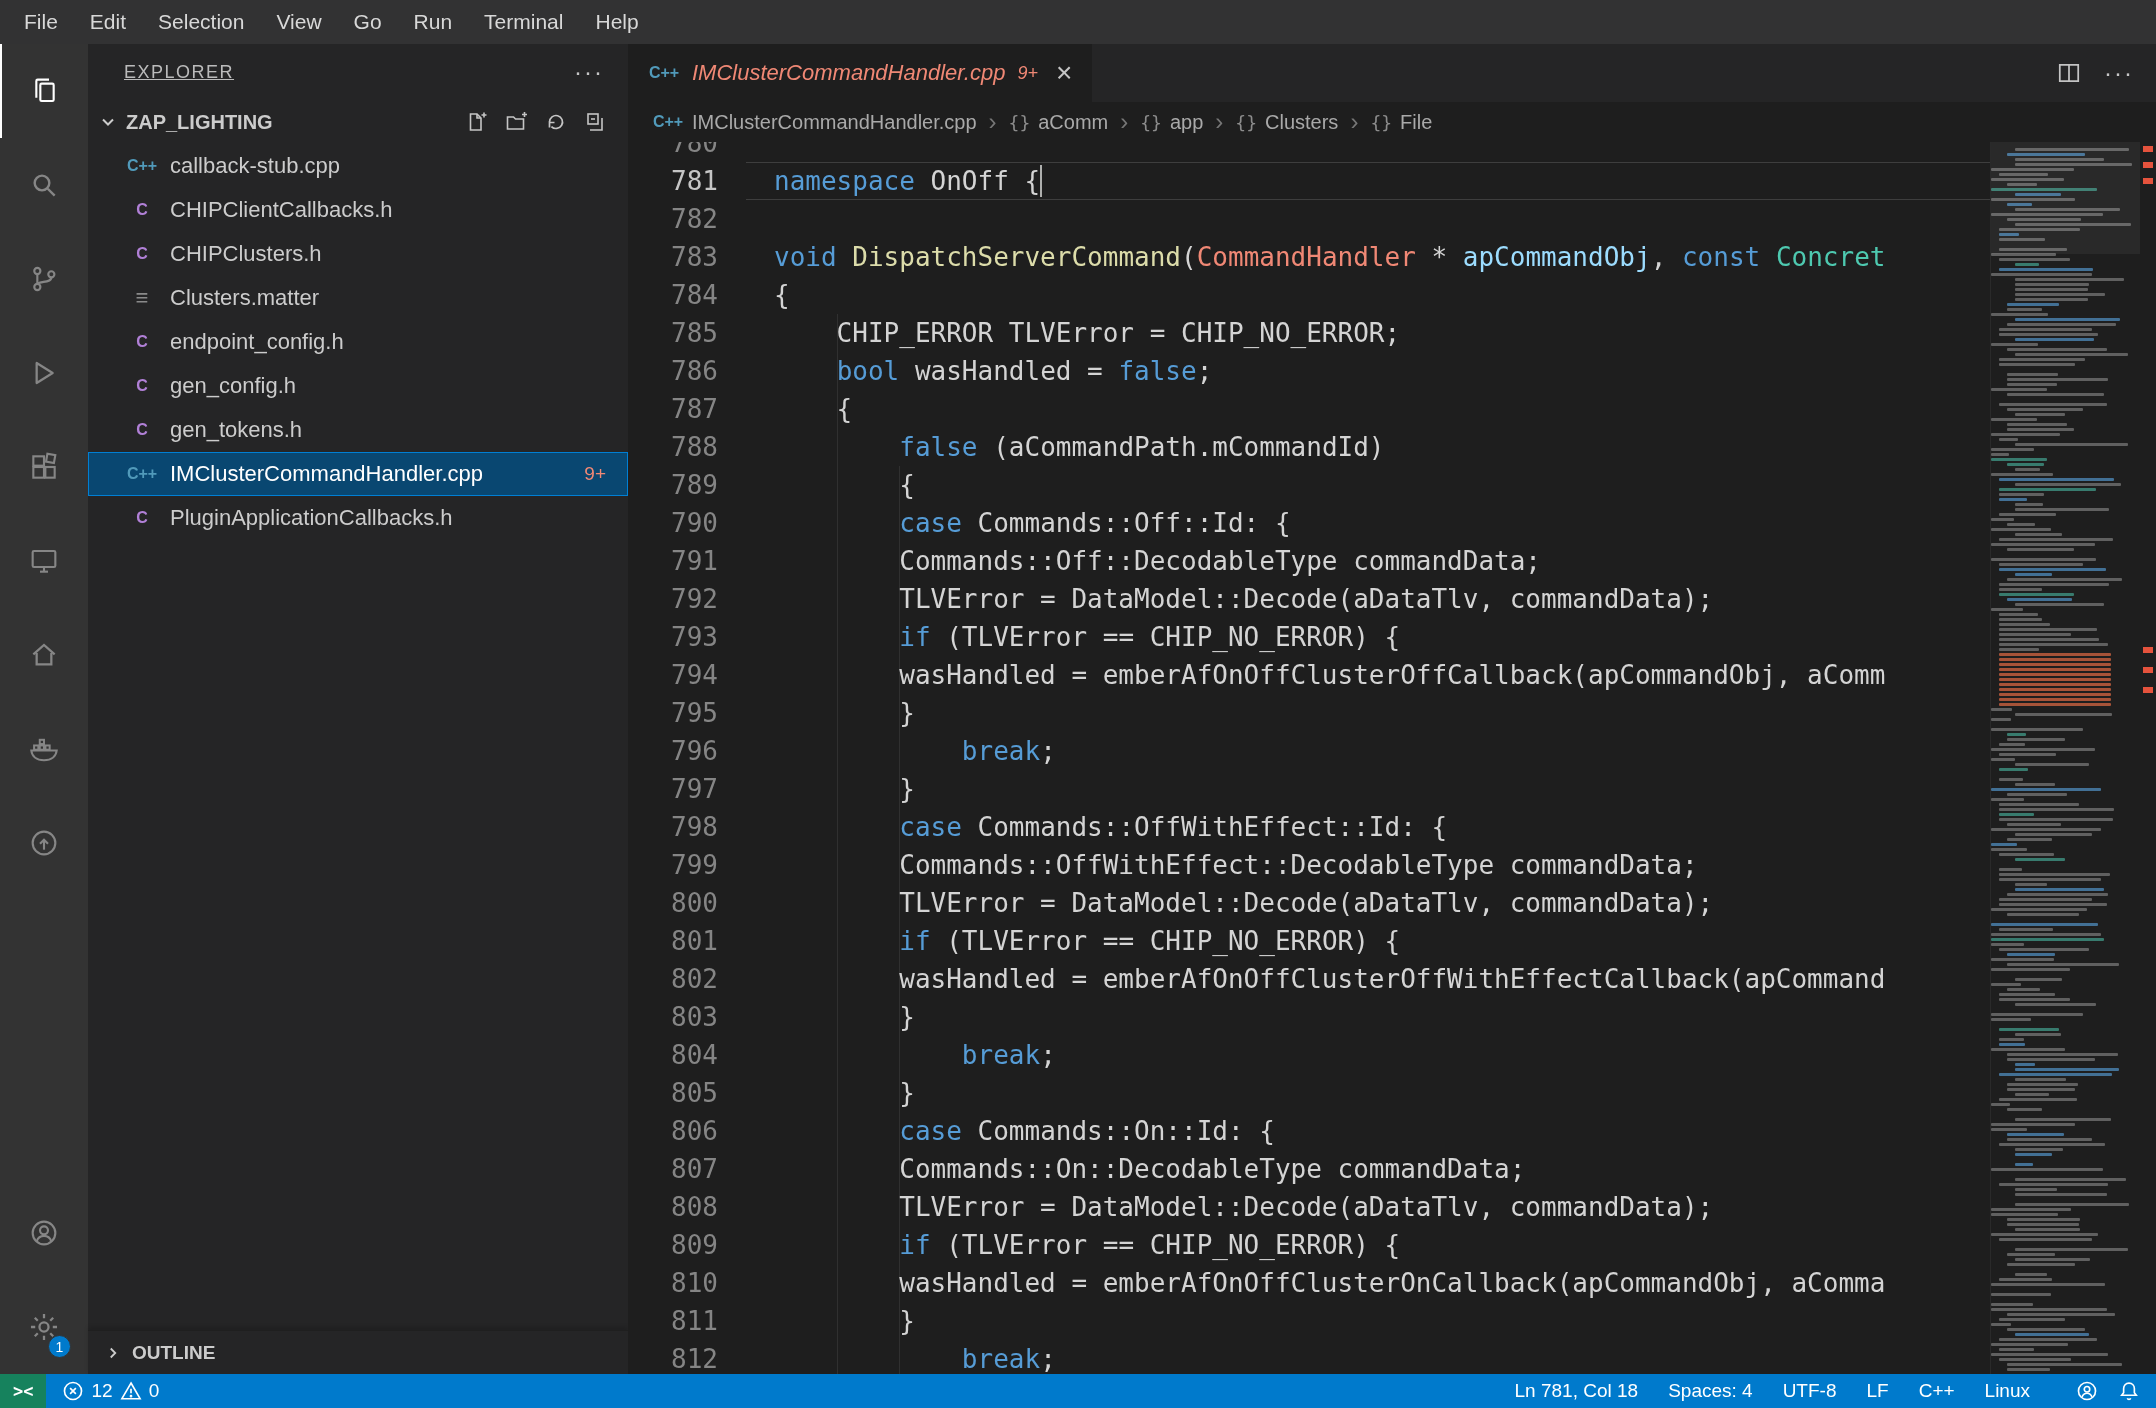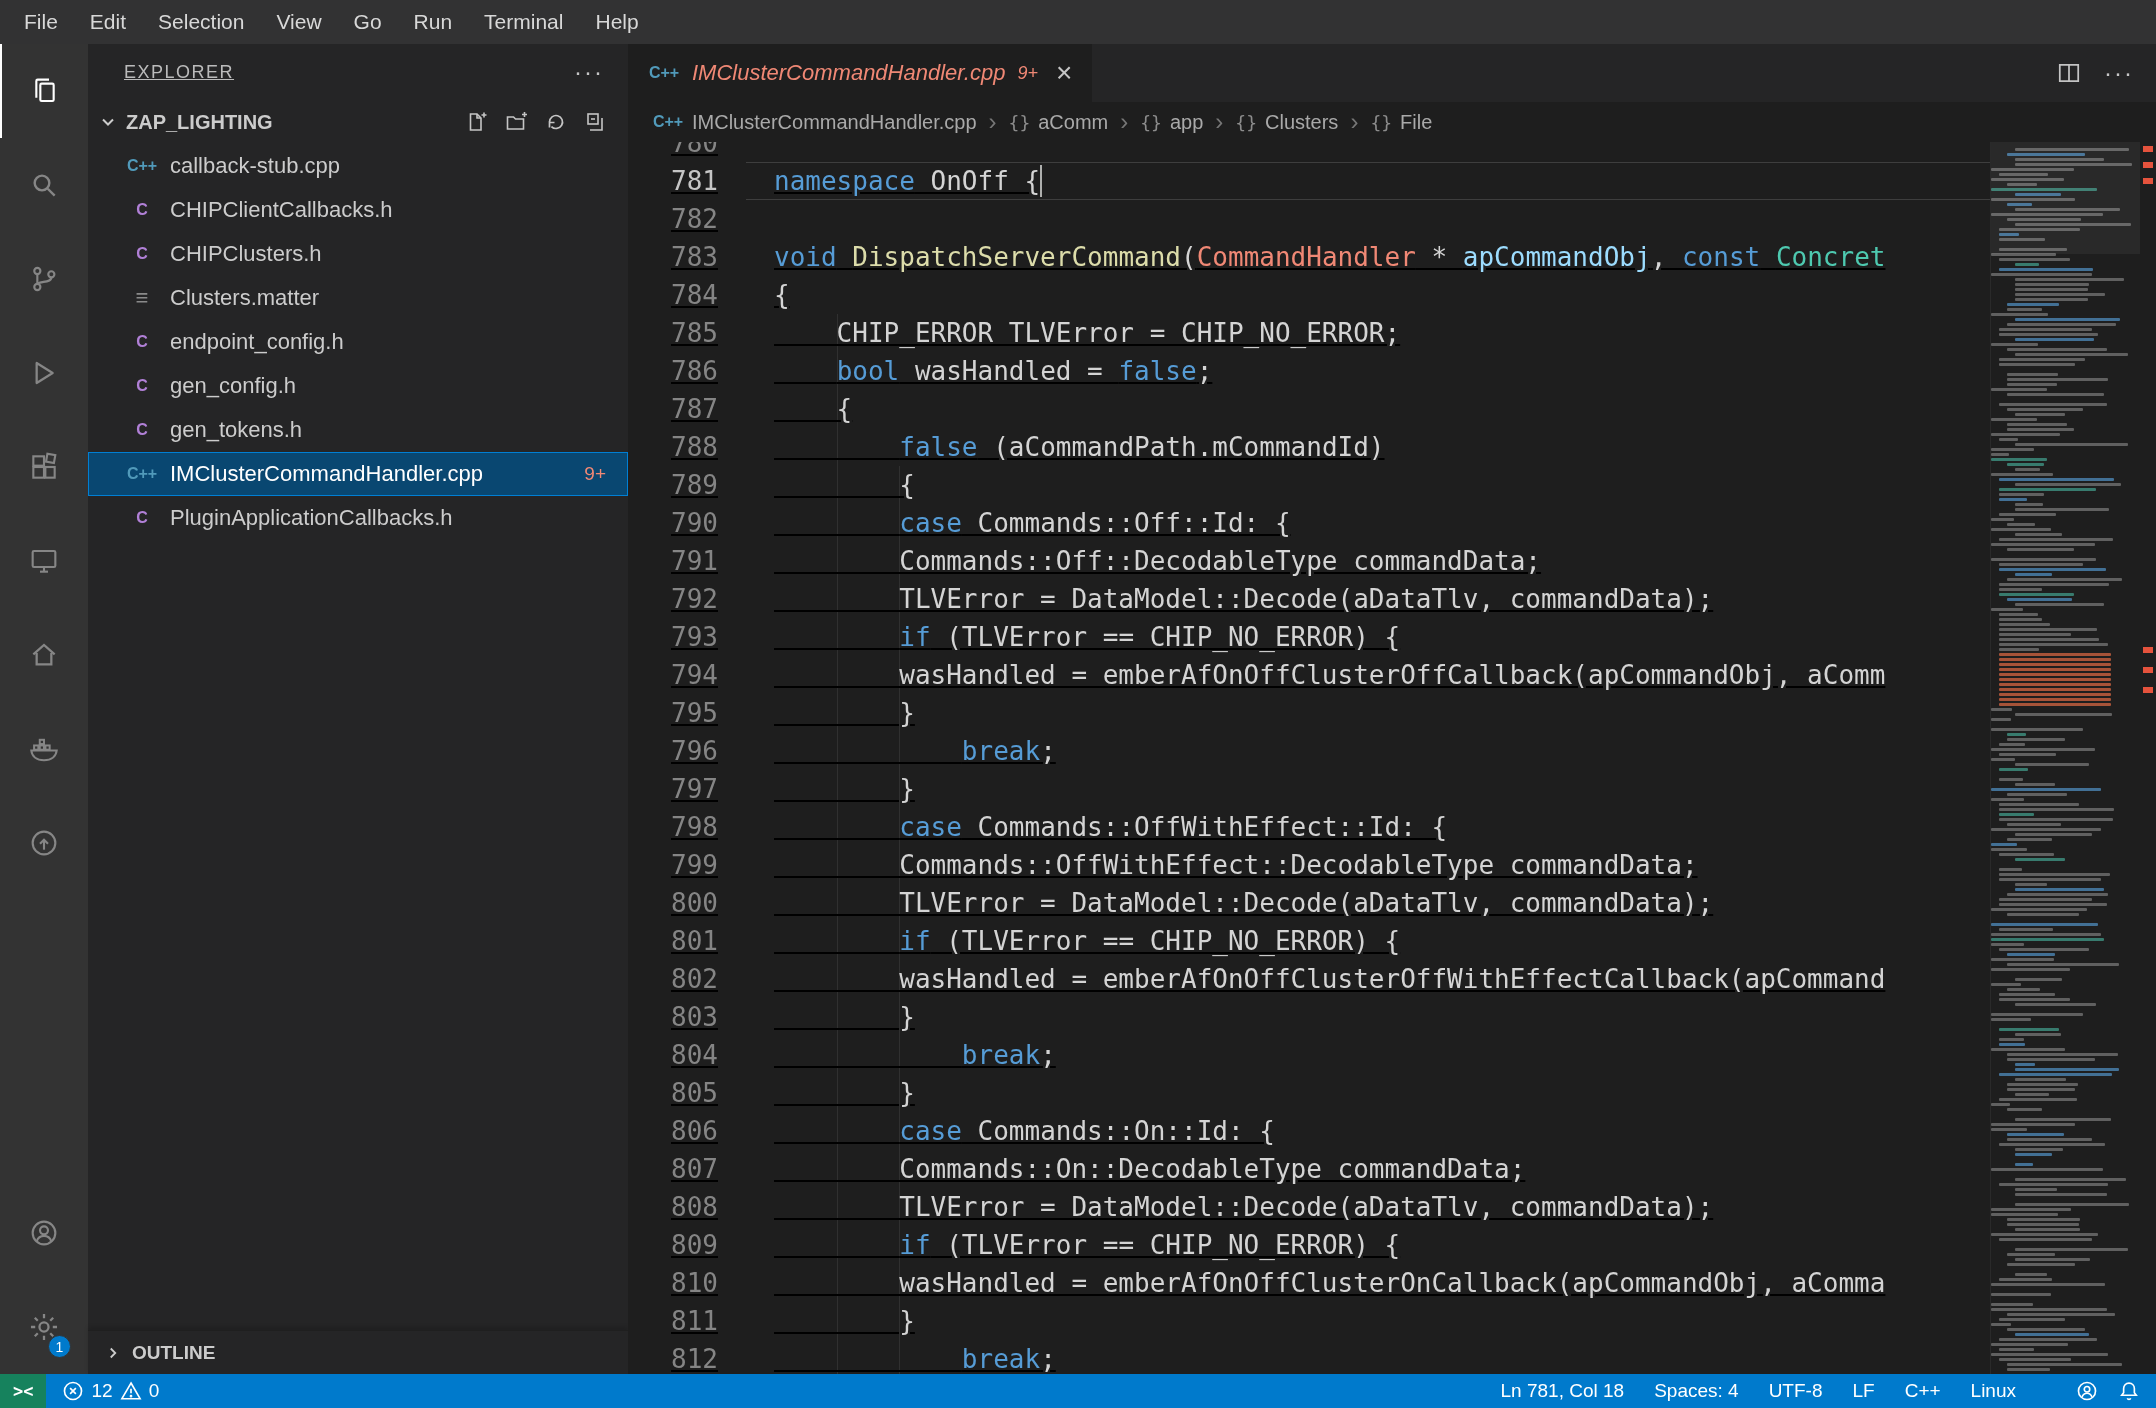--- a/index.html
+++ b/index.html
@@ -59,21 +59,21 @@
   .tab-badge { font-style:italic; color:var(--error-salmon,#f08875); font-size:18px; }
   .tab-close { color:#c5c5c5; font-size:28px; margin-left:6px; line-height:1; }
   .tab-actions { margin-left:auto; display:flex; align-items:center; gap:22px; padding-right:22px; color:#c5c5c5; }
 
   .breadcrumbs { height:40px; flex:0 0 auto; display:flex; align-items:center; gap:10px;
     padding-left:24px; font-size:20px; color:#a9a9a9; background:var(--editor-bg,#1e1e1e); }
   .bc-item { display:flex; align-items:center; gap:8px; white-space:nowrap; }
   .bc-braces { color:#8c8c8c; font-size:18px; font-family:"DejaVu Sans Mono", monospace; }
   .bc-sep { color:#767676; font-size:24px; padding:0 2px; }
 
-  .editor { flex:1; display:flex; min-height:0; position:relative; overflow:hidden;text-decoration:underline; }
+  .editor { flex:1; display:flex; min-height:0; position:relative; overflow:hidden; }
   .gutter { width:118px; flex:0 0 auto; overflow:hidden; }
   .gutter-inner { margin-top:-18px; }
   .ln { height:38px; line-height:38px; text-align:right; padding-right:28px; color:#858585;
     font-family:"DejaVu Sans Mono", monospace; font-size:26px; }
   .ln.cur { color:#c6c6c6; }
   .code { flex:1; position:relative; overflow:hidden; font-family:"DejaVu Sans Mono", monospace;
     font-size:26px; color:var(--default-text,#d4d4d4); }
   .code-wrap { margin-top:-18px; padding-left:28px; position:relative; }
   .code-line { height:38px; line-height:38px; white-space:pre; }
   .t-d  { color:var(--default-text,#d4d4d4); }
@@ -96,21 +96,21 @@
   .mm-slider { position:absolute; left:0; top:0; width:100%; height:112px; background:rgba(255,255,255,0.05); }
   .ruler { width:16px; flex:0 0 auto; position:relative; background:var(--editor-bg,#1e1e1e); }
   .ruler-mark { position:absolute; left:3px; width:10px; height:6px; background:#e5533d; }
 
   
   .statusbar { height:34px; flex:0 0 auto; background:var(--statusbar-bg,#007acc);
     display:flex; align-items:center; color:#ffffff; font-size:19px; }
   .remote { height:100%; background:var(--remote-bg,#16825d); display:flex; align-items:center;
     padding:0 13px; font-weight:bold; font-family:"DejaVu Sans Mono", monospace; font-size:17px; }
   .sb-problems { display:flex; align-items:center; gap:7px; padding:0 16px; }
-  .status-right { margin-left:auto; display:flex; align-items:center; gap:44px; padding-right:16px; }
+  .status-right { margin-left:auto; display:flex; align-items:center; gap:30px; padding-right:16px; }
   .sb-item { white-space:nowrap; }
   .sb-icons { display:flex; align-items:center; gap:20px; }
   svg { display:block; }
 </style>
 </head>
 <body>
 
 <div class="app">
 
   <div class="menubar">

